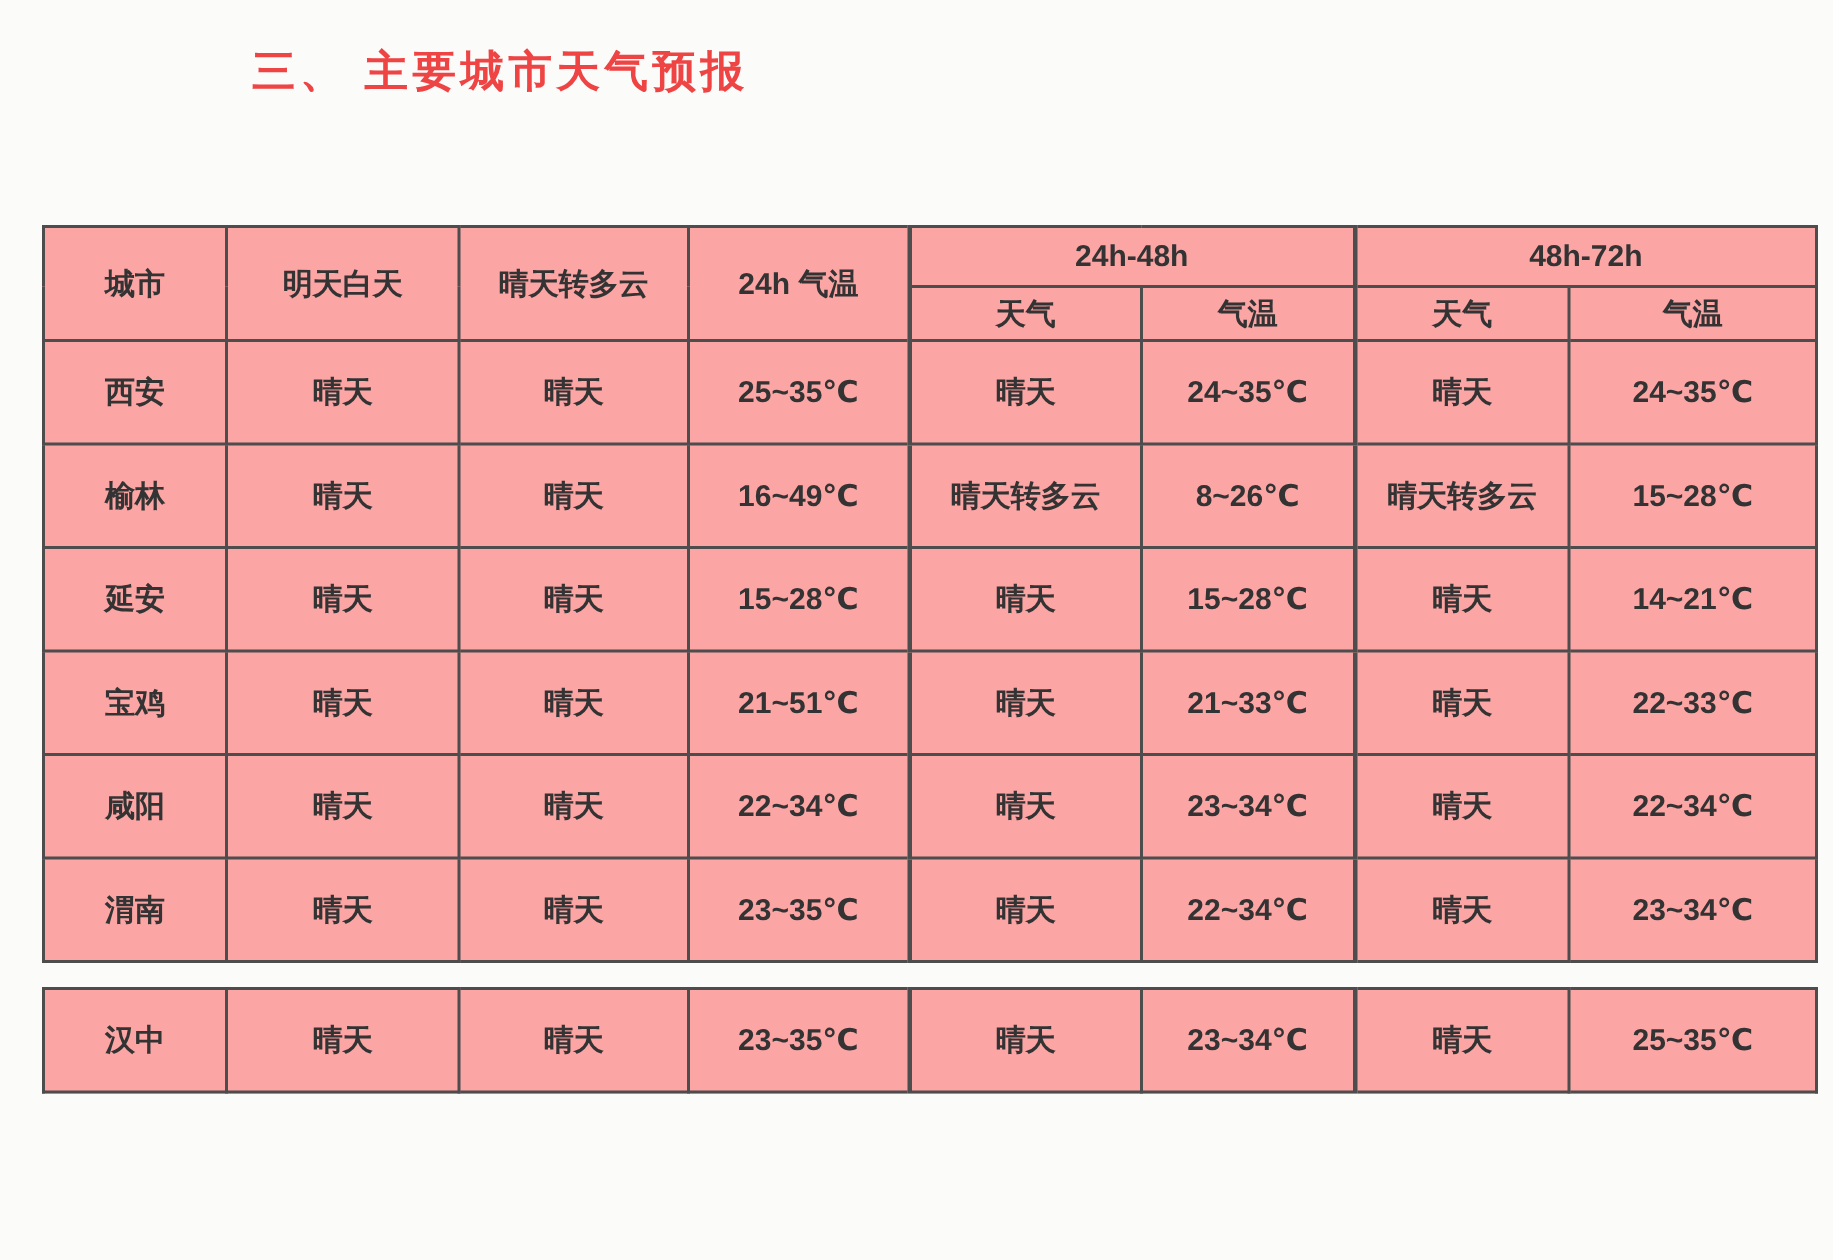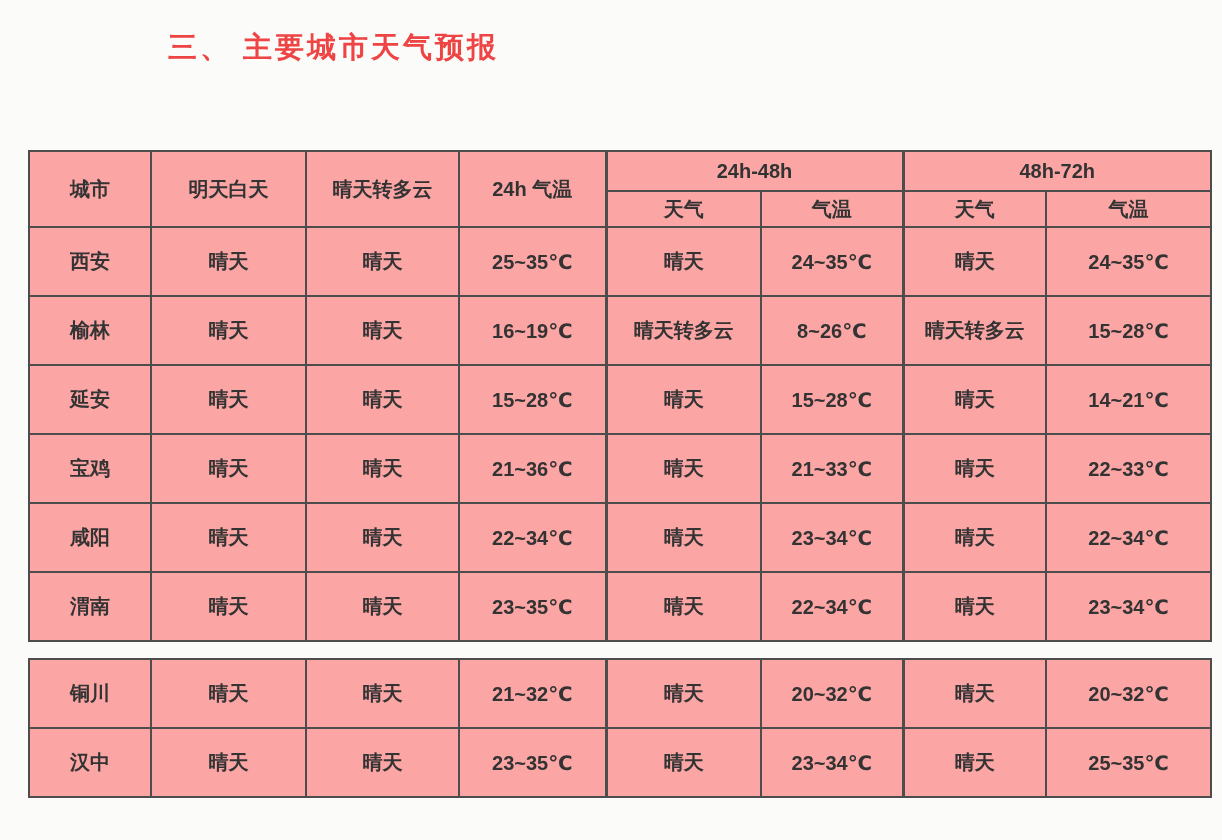--- a/index.html
+++ b/index.html
@@ -92,41 +92,41 @@
           <td>25~35℃</td>
           <td class="div-left">晴天</td>
           <td>24~35℃</td>
           <td class="div-left">晴天</td>
           <td>24~35℃</td>
         </tr>
         <tr class="data-row">
           <td>榆林</td>
           <td>晴天</td>
           <td>晴天</td>
-          <td>16~19℃</td>
+          <td>16~49℃</td>
           <td class="div-left">晴天转多云</td>
           <td>8~26℃</td>
           <td class="div-left">晴天转多云</td>
           <td>15~28℃</td>
         </tr>
         <tr class="data-row">
           <td>延安</td>
           <td>晴天</td>
           <td>晴天</td>
           <td>15~28℃</td>
           <td class="div-left">晴天</td>
           <td>15~28℃</td>
           <td class="div-left">晴天</td>
           <td>14~21℃</td>
         </tr>
         <tr class="data-row">
           <td>宝鸡</td>
           <td>晴天</td>
           <td>晴天</td>
-          <td>21~36℃</td>
+          <td>21~51℃</td>
           <td class="div-left">晴天</td>
           <td>21~33℃</td>
           <td class="div-left">晴天</td>
           <td>22~33℃</td>
         </tr>
         <tr class="data-row">
           <td>咸阳</td>
           <td>晴天</td>
           <td>晴天</td>
           <td>22~34℃</td>
@@ -154,30 +154,20 @@
         <col style="width:155px">
         <col style="width:153px">
       <col style="width:147px">
         <col style="width:155px">
         <col style="width:142px">
       <col style="width:143px">
         <col style="width:165px">
     </colgroup>
     <tbody>
         <tr class="data-row">
-          <td>铜川</td>
-          <td>晴天</td>
-          <td>晴天</td>
-          <td>21~32℃</td>
-          <td class="div-left">晴天</td>
-          <td>20~32℃</td>
-          <td class="div-left">晴天</td>
-          <td>20~32℃</td>
-        </tr>
-        <tr class="data-row">
           <td>汉中</td>
           <td>晴天</td>
           <td>晴天</td>
           <td>23~35℃</td>
           <td class="div-left">晴天</td>
           <td>23~34℃</td>
           <td class="div-left">晴天</td>
           <td>25~35℃</td>
         </tr>
       </tbody>

